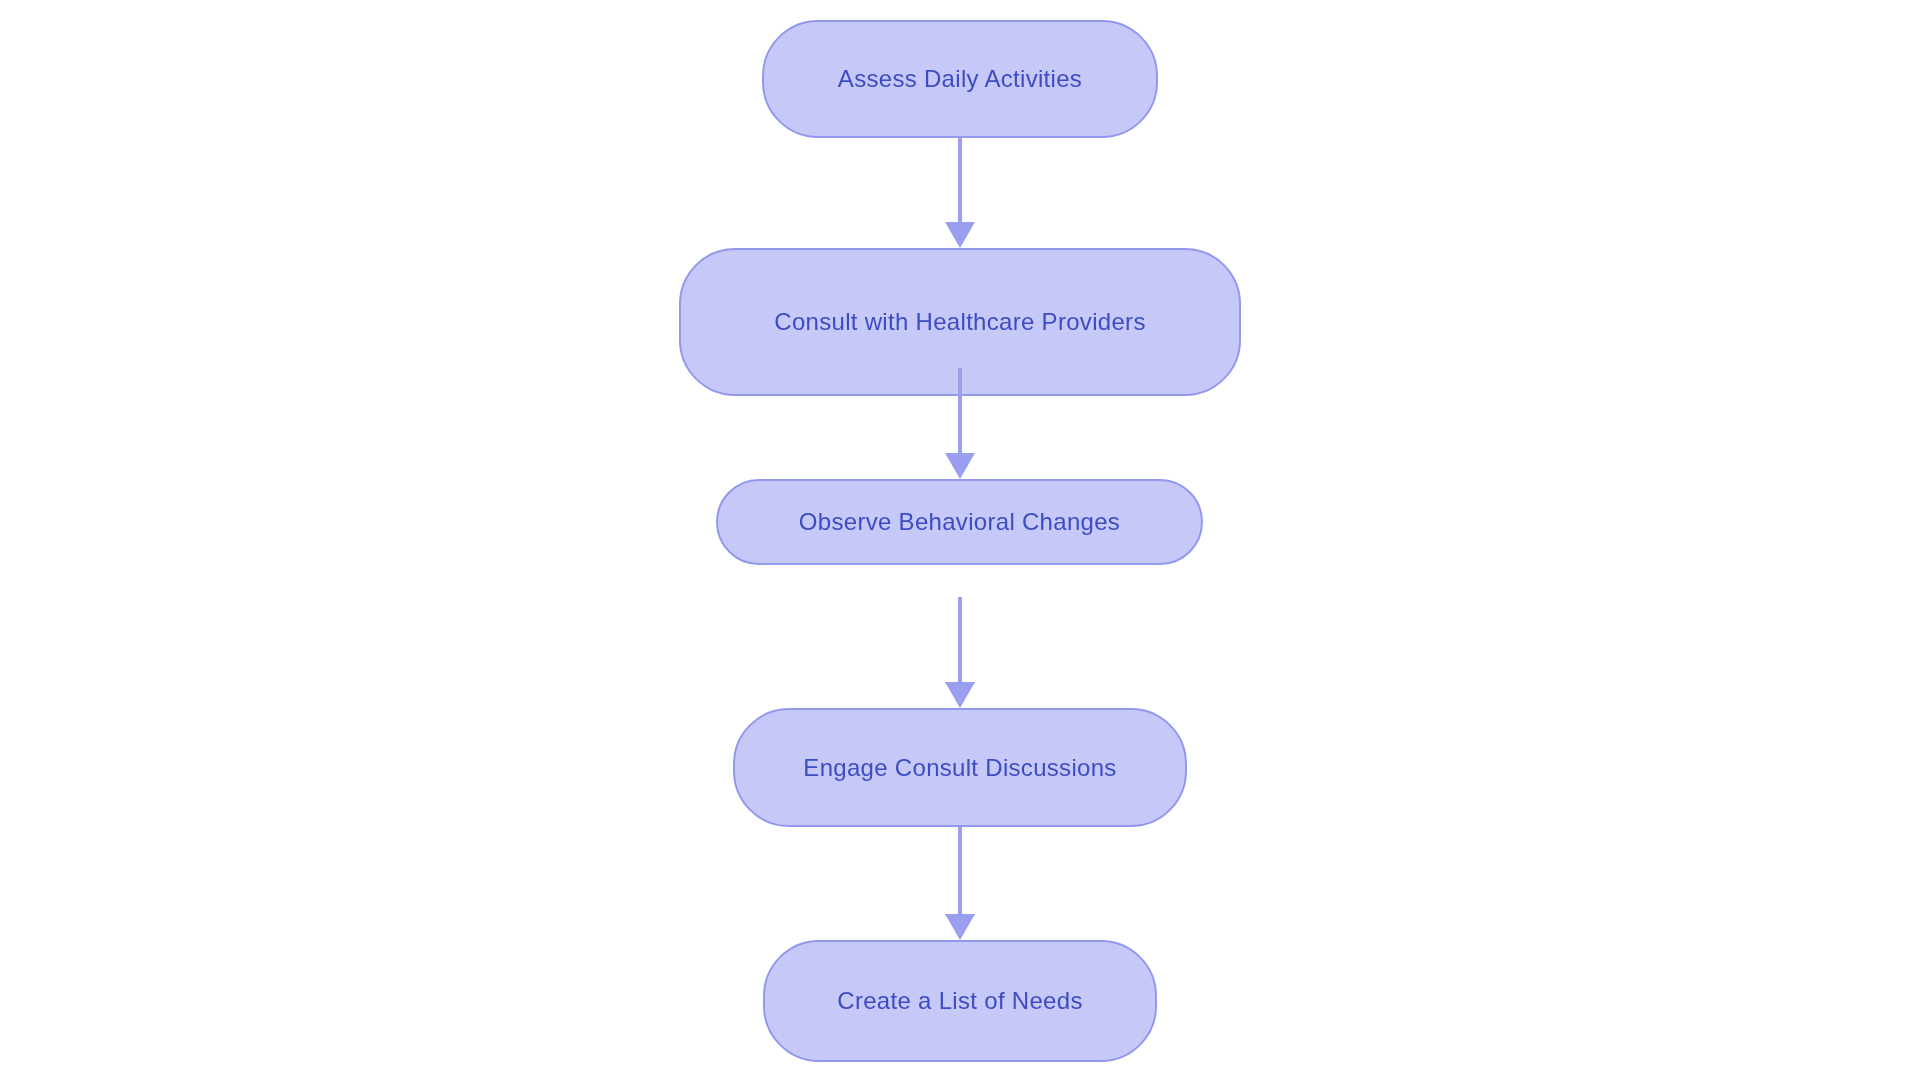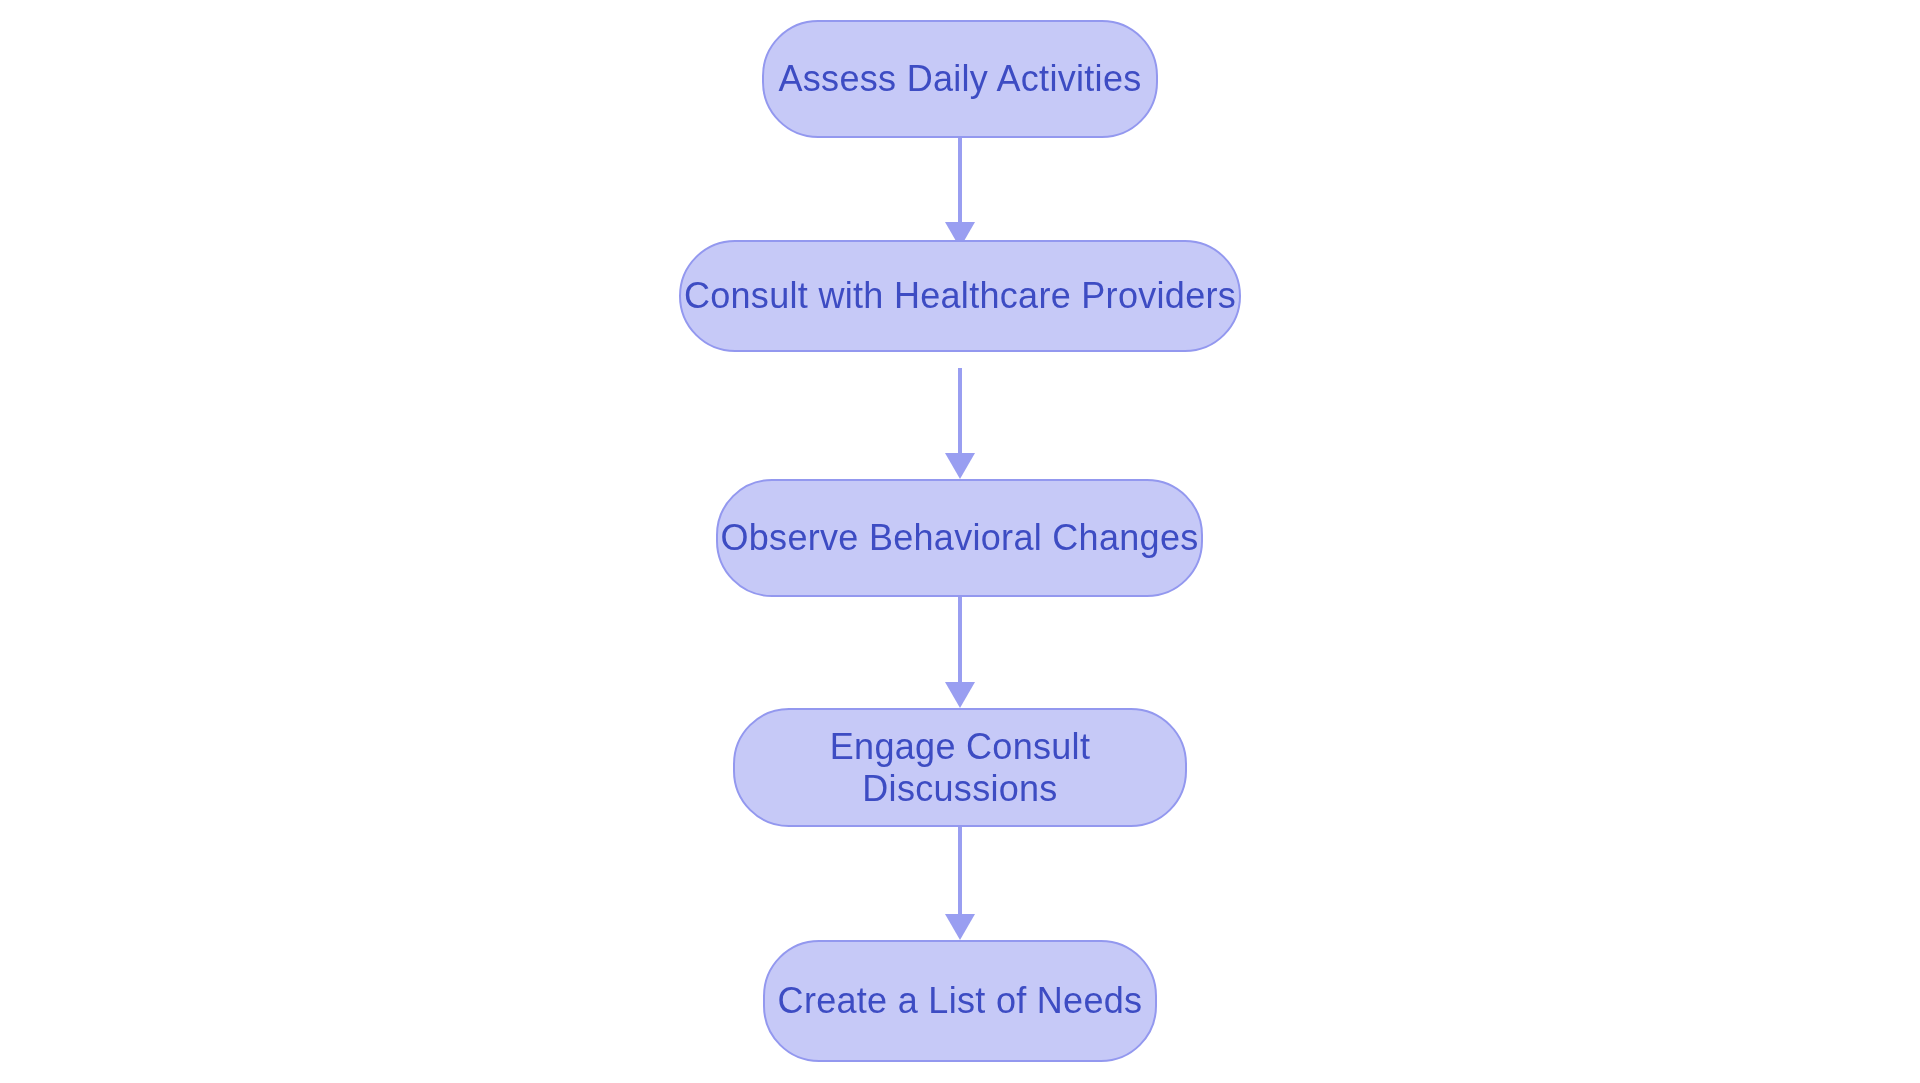--- a/index.html
+++ b/index.html
@@ -19,27 +19,27 @@
     position: absolute;
     box-sizing: border-box;
     background: #c6c9f7;
     border: 2px solid #9398ef;
     border-radius: 56px;
     display: flex;
     align-items: center;
     justify-content: center;
     text-align: center;
     color: #3d4cc3;
-    font-size: 36px;
+    font-size: 24px;
     font-weight: 500;
     letter-spacing: 0.3px;
   }
   .node-1 { left: 762px; top: 20px;  width: 396px; height: 118px; }
-  .node-2 { left: 679px; top: 240px; width: 562px; height: 112px; }
-  .node-3 { left: 716px; top: 479px; width: 487px; height: 118px; align-items: center; }
+  .node-2 { left: 679px; top: 248px; width: 562px; height: 148px; }
+  .node-3 { left: 716px; top: 479px; width: 487px; height: 86px; align-items: center; }
   .node-4 { left: 733px; top: 708px; width: 454px; height: 119px; }
   .node-5 { left: 763px; top: 940px; width: 394px; height: 122px; text-align: center; }
 
   .arrow-line {
     position: absolute;
     left: 958px;
     width: 4px;
     background: #999ef1;
   }
   .arrow-head {

